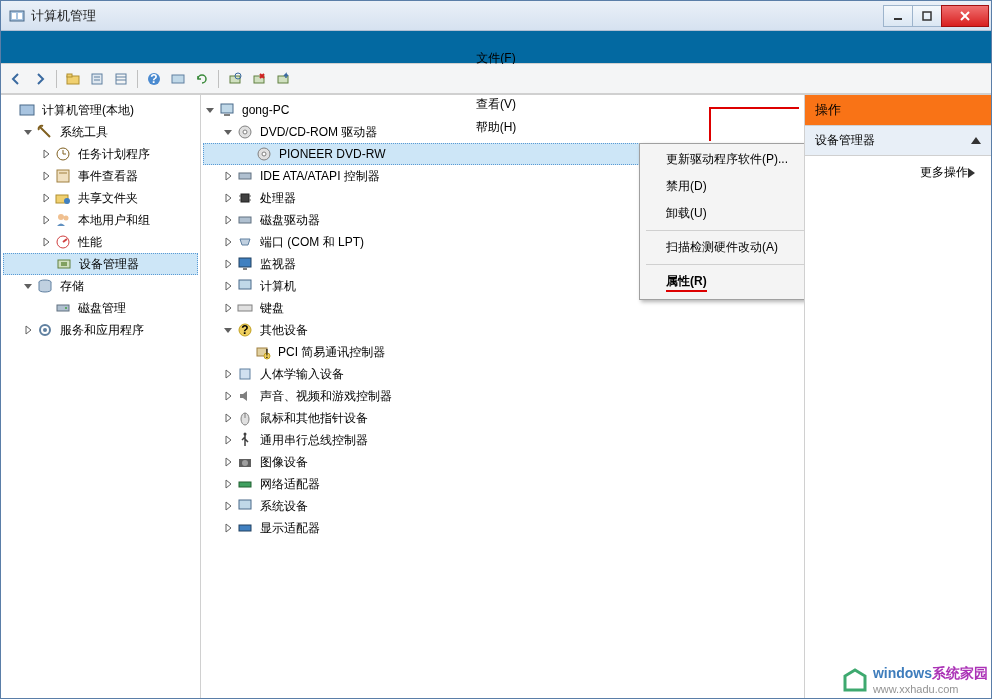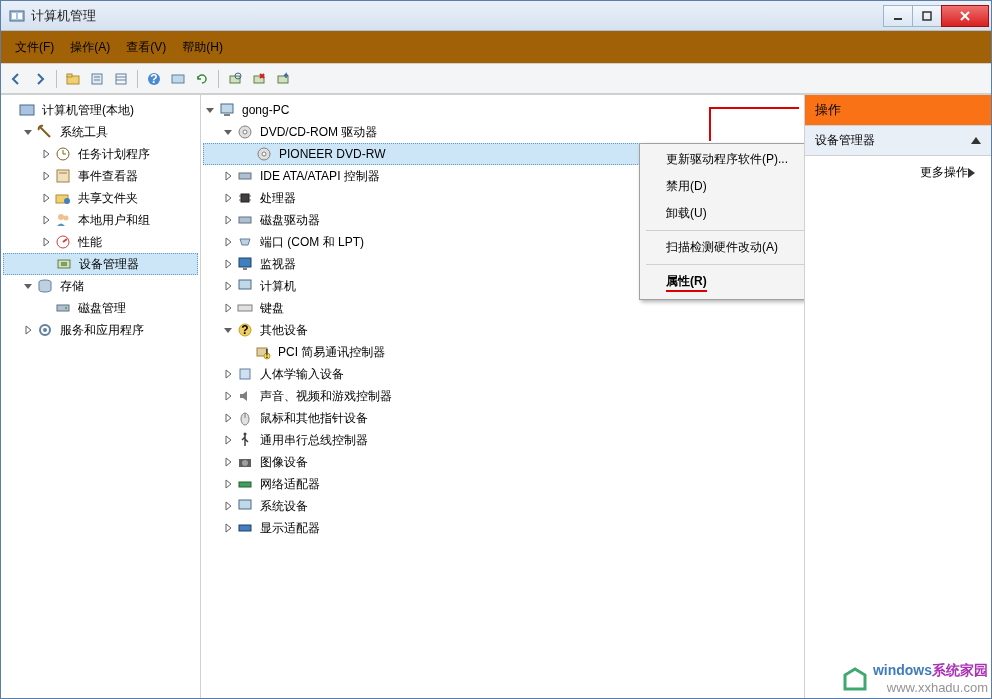--- a/index.html
+++ b/index.html
@@ -4,21 +4,21 @@
 <style>
 *{margin:0;padding:0;box-sizing:border-box;font-family:"Microsoft YaHei","SimSun",sans-serif;font-size:12px;}
 body{background:#fff;width:992px;height:699px;overflow:hidden;position:relative;}
 .window{width:992px;height:699px;border:1px solid #5a7ea8;background:#fff;display:flex;flex-direction:column;}
 .titlebar{height:30px;background:linear-gradient(#eaf0f8,#d6e2f0);display:flex;align-items:center;padding:0 2px;border-bottom:1px solid #b0c0d4;}
 .titlebar-icon{width:16px;height:16px;margin:0 6px;}
 .titlebar-text{flex:1;color:#1a1a1a;font-size:13px;}
 .win-btns{display:flex;height:22px;}
 .win-btn{width:30px;height:22px;display:flex;align-items:center;justify-content:center;border:1px solid #9db4cc;background:linear-gradient(#f4f8fc,#dbe7f3);margin-left:-1px;cursor:pointer;}
 .win-btn.close{background:linear-gradient(#f07070,#d82020);width:48px;border-color:#a01010;}
-.menubar{height:24px;background:#a16207;display:flex;align-items:center;padding:16px 6px;border-bottom:1px solid #d0d0d0;}
+.menubar{height:24px;background:#0369a1;display:flex;align-items:center;padding:16px 6px;border-bottom:1px solid #d0d0d0;flex-direction:column;}
 .menu-item{padding:3px 8px;cursor:pointer;}
 .toolbar{height:30px;background:#f4f5f6;display:flex;align-items:center;padding:0 4px;border-bottom:1px solid #d0d0d0;gap:2px;}
 .tool-btn{width:22px;height:22px;display:flex;align-items:center;justify-content:center;cursor:pointer;border:1px solid transparent;}
 .tool-sep{width:1px;height:18px;background:#c0c0c0;margin:0 3px;}
 .content{flex:1;display:flex;border-top:1px solid #d0d0d0;}
 .left-panel{width:200px;border-right:1px solid #d0d0d0;padding:4px 2px;overflow:auto;}
 .mid-panel{flex:1;border-right:1px solid #d0d0d0;padding:4px 2px;overflow:auto;position:relative;}
 .right-panel{width:186px;display:flex;flex-direction:column;}
 .right-header{background:#f97316;padding:6px 10px;border-bottom:1px solid #d0d0d0;font-size:13px;}
 .right-section{background:#e8eff7;padding:6px 10px;display:flex;justify-content:space-between;align-items:center;border-bottom:1px solid #d0d0d0;cursor:pointer;}
@@ -35,21 +35,21 @@
 .context-menu{position:absolute;top:143px;left:438px;width:240px;background:#f4f4f4;border:1px solid #a0a0a0;box-shadow:2px 2px 4px rgba(0,0,0,0.3);padding:2px;z-index:10;}
 .ctx-item{padding:5px 24px;cursor:pointer;font-size:13px;}
 .ctx-sep{height:1px;background:#d0d0d0;margin:3px 4px;}
 .ctx-item.highlighted{color:#000;font-weight:bold;}
 .red-underline{border-bottom:2px solid #d00;display:inline-block;padding-bottom:0px;}
 .anno-line-h{position:absolute;background:#d00;height:2px;pointer-events:none;}
 .anno-line-v{position:absolute;background:#d00;width:2px;pointer-events:none;}
 .watermark{position:absolute;right:4px;bottom:4px;display:flex;align-items:center;gap:4px;opacity:0.9;}
 .watermark-logo{width:28px;height:28px;}
 .watermark-text{font-size:14px;color:#2a6fb5;font-weight:bold;}
-.watermark-sub{font-size:13px;color:#888;display:block;text-align:right;}
+.watermark-sub{font-size:11px;color:#888;display:block;}
 .up-triangle{width:0;height:0;border-left:5px solid transparent;border-right:5px solid transparent;border-bottom:7px solid #333;}
 .right-triangle{width:0;height:0;border-top:5px solid transparent;border-bottom:5px solid transparent;border-left:7px solid #333;}
 </style>
 </head>
 <body>
 
 <div class="window">
 
   <div class="titlebar">
     <svg class="titlebar-icon" viewBox="0 0 16 16">

